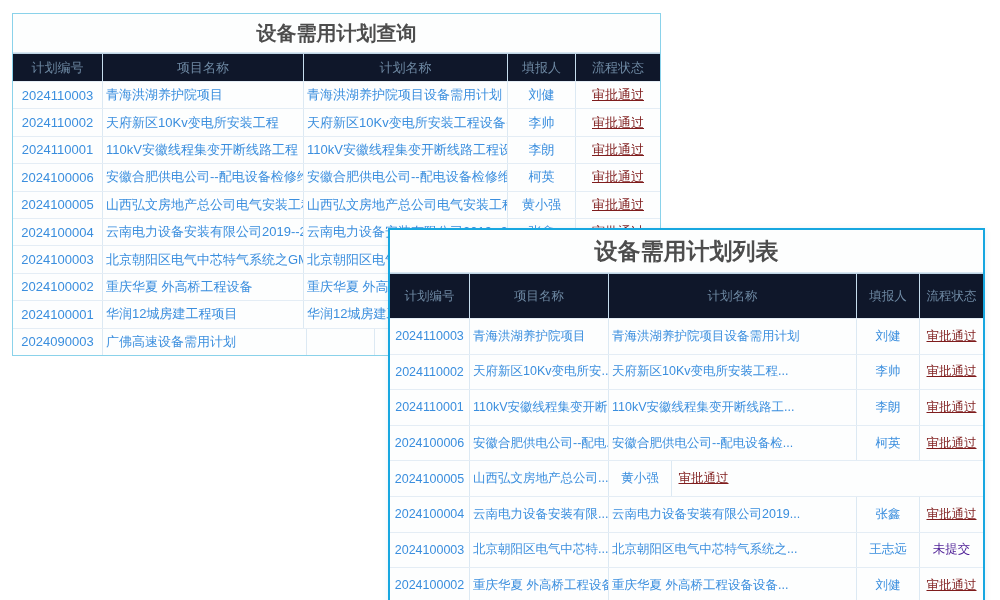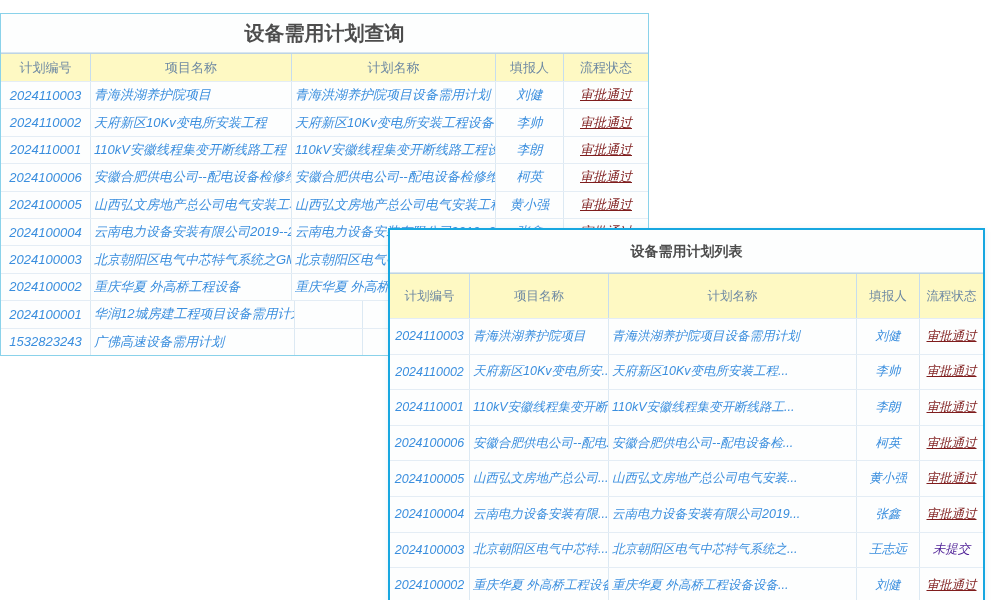--- a/index.html
+++ b/index.html
@@ -2,38 +2,38 @@
 <html><head>
 <meta charset="utf-8">
 <style>
   html,body{margin:0;padding:0;}
   body{
     width:1000px;height:600px;overflow:hidden;background:#ffffff;
     font-family:"Liberation Sans","DejaVu Sans",sans-serif;
     position:relative;
   }
   .panel{position:absolute;background:#fdfefe;box-sizing:border-box;}
-  #panel-query{left:0;top:13px;width:649px;border:1px solid #8ad2ea;z-index:1;}
+  #panel-query{left:12px;top:13px;width:649px;border:1px solid #8ad2ea;z-index:1;}
   #panel-list{left:388px;top:228px;width:597px;border:2px solid #17a7e0;z-index:2;
               box-shadow:0 1px 6px rgba(30,150,200,.12);}
   .title{
     text-align:center;font-weight:bold;color:#4d4d4d;
     border-bottom:1px solid #d8e6f0;background:#fdfefe;
     overflow:hidden;white-space:nowrap;
   }
   #panel-query .title{height:38px;line-height:38px;font-size:20px;}
-  #panel-list  .title{height:42px;line-height:42px;font-size:14px;}
+  #panel-list  .title{height:42px;line-height:42px;font-size:23px;}
   .thead{
-    display:flex;background:#fef9c3;color:#6e89a3;
+    display:flex;background:#0f172a;color:#6e89a3;
     border-top:1px solid #bed4e4;
   }
   #panel-query .thead{height:27px;}
   #panel-list  .thead{height:44px;}
   .thead .cell{color:#6e89a3;}
-  .row{display:flex;border-top:1px solid #e4edf5;background:#fdfefe;font-style:italic;}
+  .row{display:flex;border-top:1px solid #e4edf5;background:#fdfefe;}
   #panel-query .row{height:26.4px;}
   #panel-list  .row{height:34.6px;}
   .cell{
     box-sizing:border-box;flex:0 0 auto;overflow:hidden;white-space:nowrap;
     color:#3a8ede;display:flex;align-items:center;
   }
   #panel-query .cell{font-size:13px;}
   #panel-list  .cell{font-size:12.5px;}
   .cell.center{justify-content:center;text-align:center;}
   .cell.name{padding:0 4px 0 3px;}
@@ -112,26 +112,27 @@
       </div>
       <div class="row">
         <div class="cell c1 center">2024100002</div>
         <div class="cell c2 name">重庆华夏 外高桥工程设备</div>
         <div class="cell c3 name">重庆华夏 外高桥工程设备设备需用计划</div>
         <div class="cell c4 center">刘健</div>
         <div class="cell c5 center status-approved">审批通过</div>
       </div>
       <div class="row">
         <div class="cell c1 center">2024100001</div>
+        <div class="cell c2 name">华润12城房建工程项目</div>
         <div class="cell c3 name">华润12城房建工程项目设备需用计划</div>
         <div class="cell c4 center"></div>
         <div class="cell c5 center status-none"></div>
       </div>
       <div class="row">
-        <div class="cell c1 center">1532823243</div>
+        <div class="cell c1 center">2024090003</div>
         <div class="cell c3 name">广佛高速设备需用计划</div>
         <div class="cell c4 center"></div>
         <div class="cell c5 center status-none"></div>
       </div>
     </div>
 </div>
 
 <div class="panel" id="panel-list">
   <div class="title">设备需用计划列表</div>
   <div class="thead">
@@ -166,21 +167,20 @@
       <div class="row">
         <div class="cell c1 center">2024100006</div>
         <div class="cell c2 name">安徽合肥供电公司--配电...</div>
         <div class="cell c3 name">安徽合肥供电公司--配电设备检...</div>
         <div class="cell c4 center">柯英</div>
         <div class="cell c5 center status-approved">审批通过</div>
       </div>
       <div class="row">
         <div class="cell c1 center">2024100005</div>
         <div class="cell c2 name">山西弘文房地产总公司...</div>
-        <div class="cell c3 name">山西弘文房地产总公司电气安装...</div>
         <div class="cell c4 center">黄小强</div>
         <div class="cell c5 center status-approved">审批通过</div>
       </div>
       <div class="row">
         <div class="cell c1 center">2024100004</div>
         <div class="cell c2 name">云南电力设备安装有限...</div>
         <div class="cell c3 name">云南电力设备安装有限公司2019...</div>
         <div class="cell c4 center">张鑫</div>
         <div class="cell c5 center status-approved">审批通过</div>
       </div>

